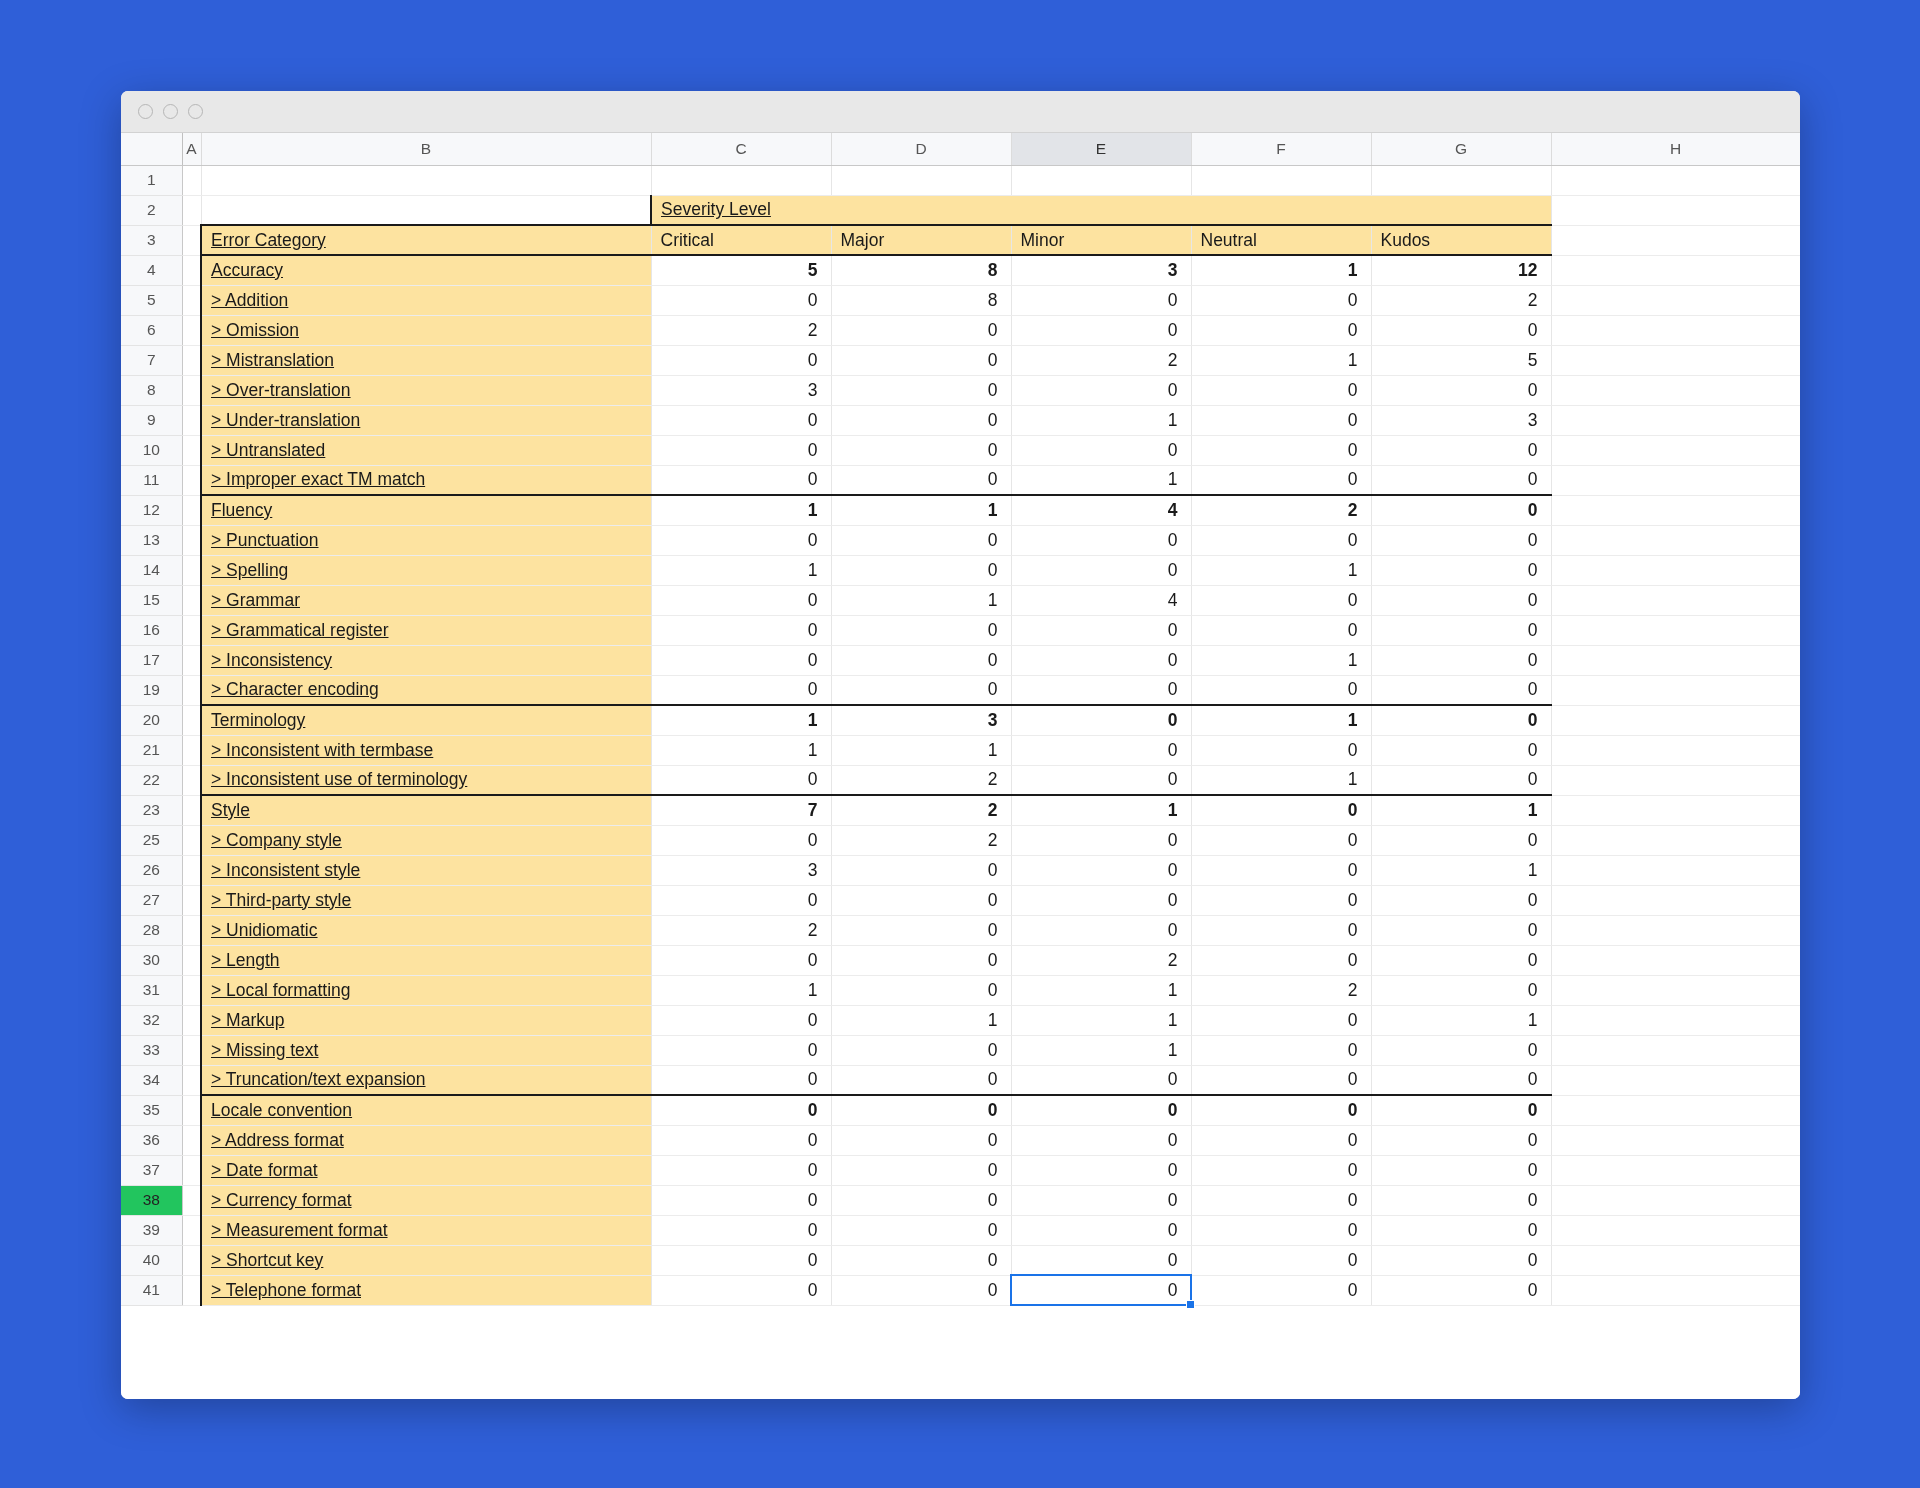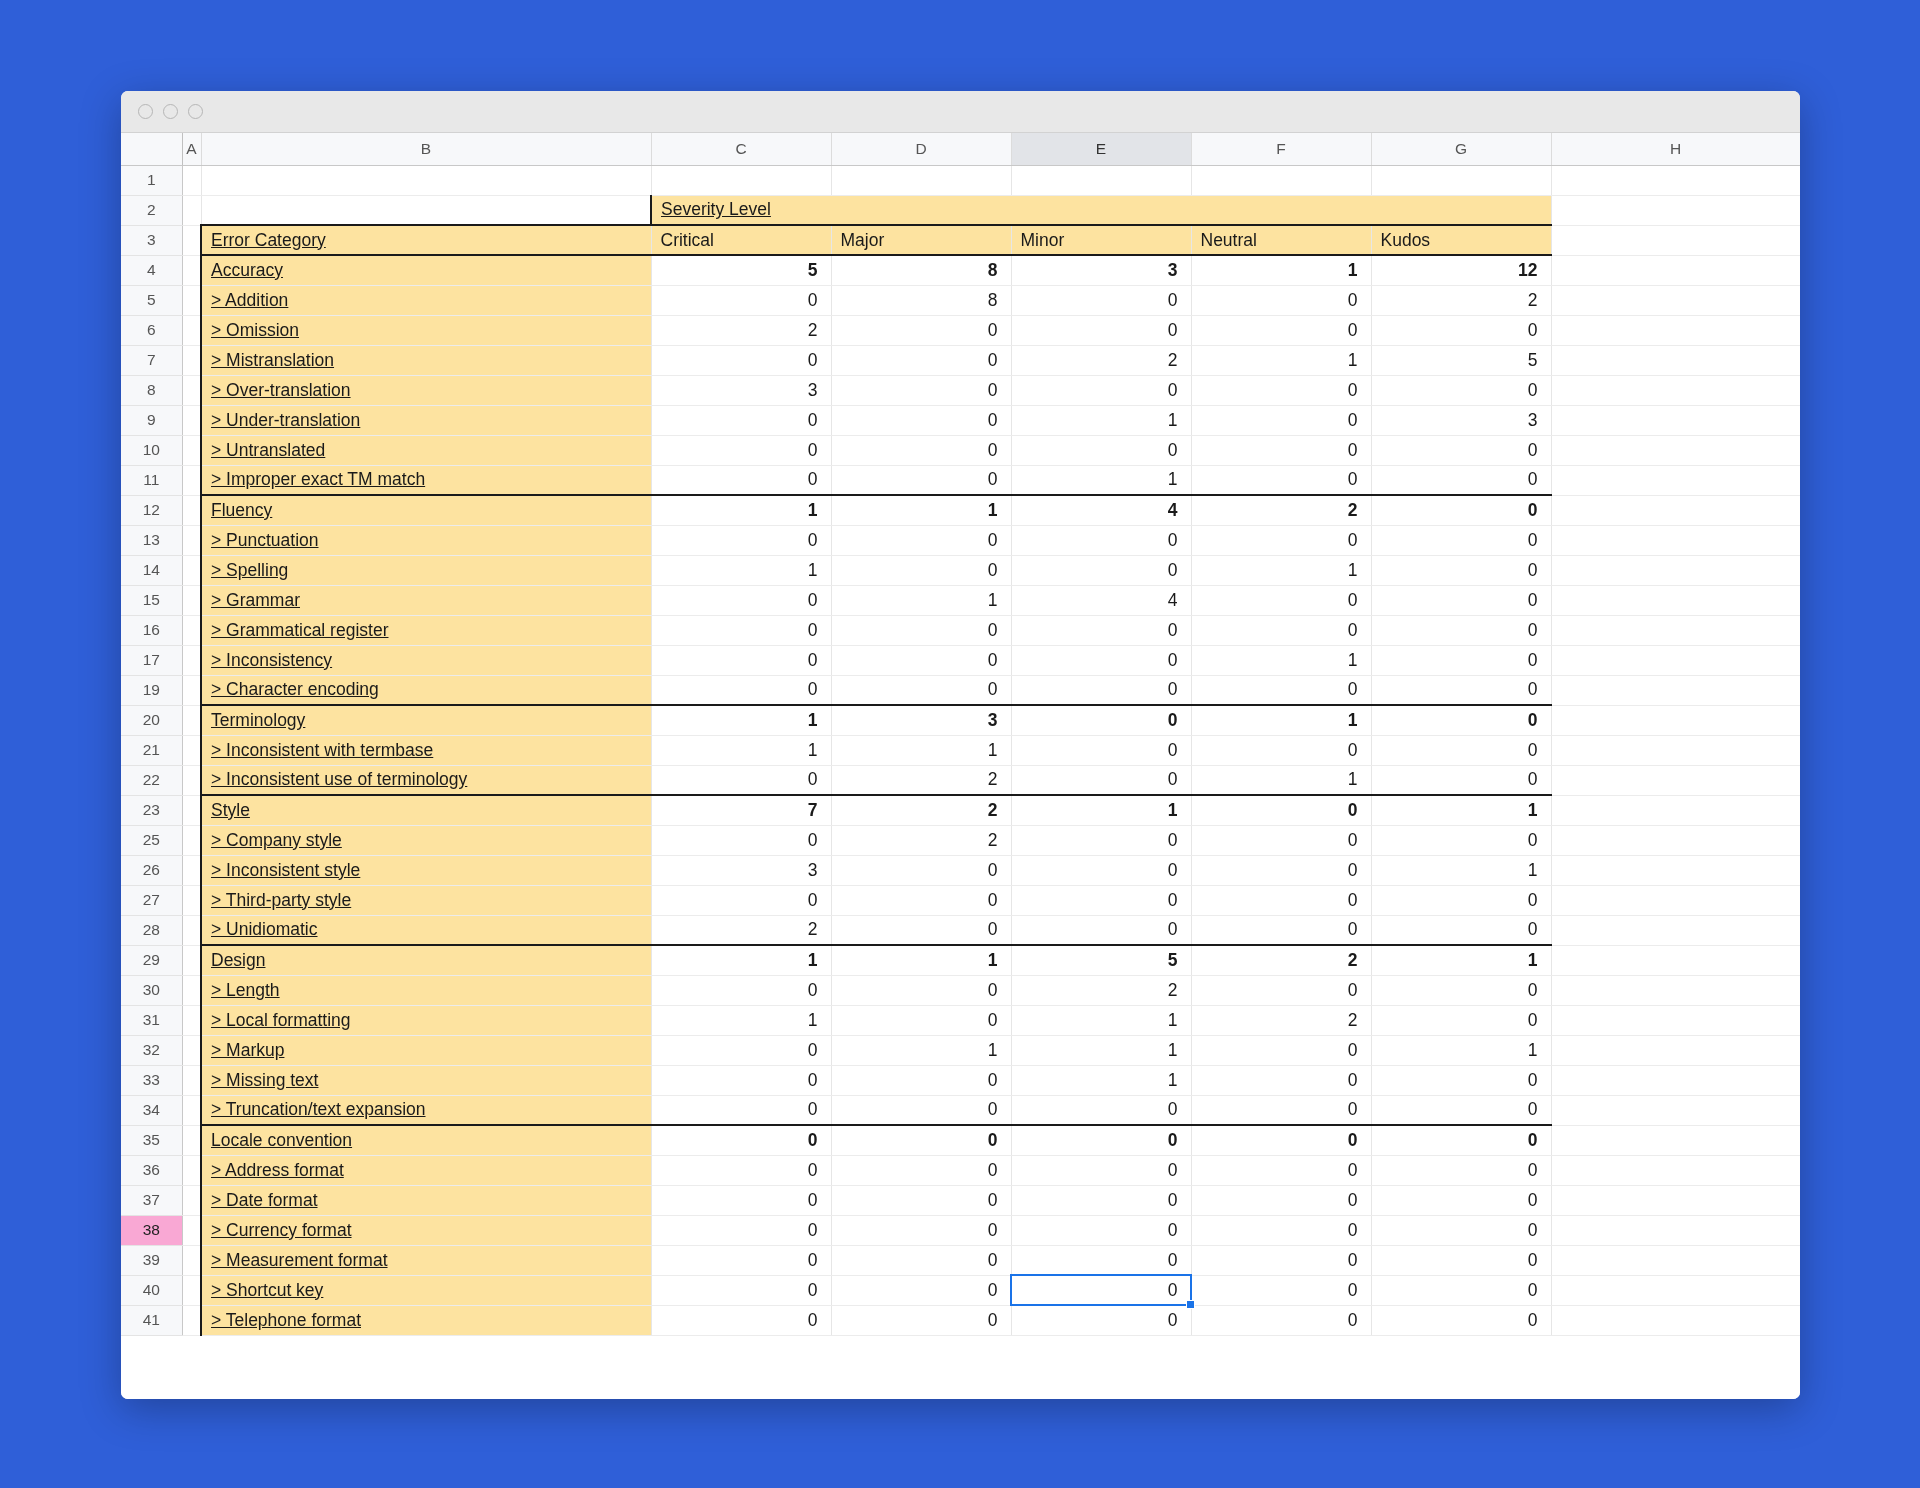--- a/index.html
+++ b/index.html
@@ -88,21 +88,21 @@
   td.rowhdr {
     background: #f7f8fa;
     border-right: 1px solid #c8c8c8;
     border-bottom: 1px solid #e4e4e4;
     text-align: center;
     font-size: 15.5px;
     color: #555;
     vertical-align: middle;
   }
   td.rowhdr.active-row {
-    background: #f9a8d4;
+    background: #22c55e;
     color: #222;
   }
   td.cell {
     height: 30px;
     border-right: 1px solid #e6e6e6;
     border-bottom: 1px solid #ececec;
     padding: 0 9px;
     vertical-align: middle;
     white-space: nowrap;
     overflow: hidden;
@@ -450,31 +450,20 @@
               <td class="cell col-a"></td>
               <td class="cell lbl yellow bl-thick indent">&gt; Unidiomatic</td>
               <td class="cell num">2</td>
               <td class="cell num">0</td>
               <td class="cell num">0</td>
               <td class="cell num">0</td>
               <td class="cell num br-thick">0</td>
               <td class="cell num"></td>
             </tr>
             <tr>
-              <td class="rowhdr">29</td>
-              <td class="cell col-a"></td>
-              <td class="cell lbl yellow bl-thick bt-thick">Design</td>
-              <td class="cell num bold bt-thick bb-dot">1</td>
-              <td class="cell num bold bt-thick bb-dot">1</td>
-              <td class="cell num bold bt-thick bb-dot">5</td>
-              <td class="cell num bold bt-thick bb-dot">2</td>
-              <td class="cell num bold bt-thick bb-dot br-thick">1</td>
-              <td class="cell num"></td>
-            </tr>
-            <tr>
               <td class="rowhdr">30</td>
               <td class="cell col-a"></td>
               <td class="cell lbl yellow bl-thick indent">&gt; Length</td>
               <td class="cell num">0</td>
               <td class="cell num">0</td>
               <td class="cell num">2</td>
               <td class="cell num">0</td>
               <td class="cell num br-thick">0</td>
               <td class="cell num"></td>
             </tr>

